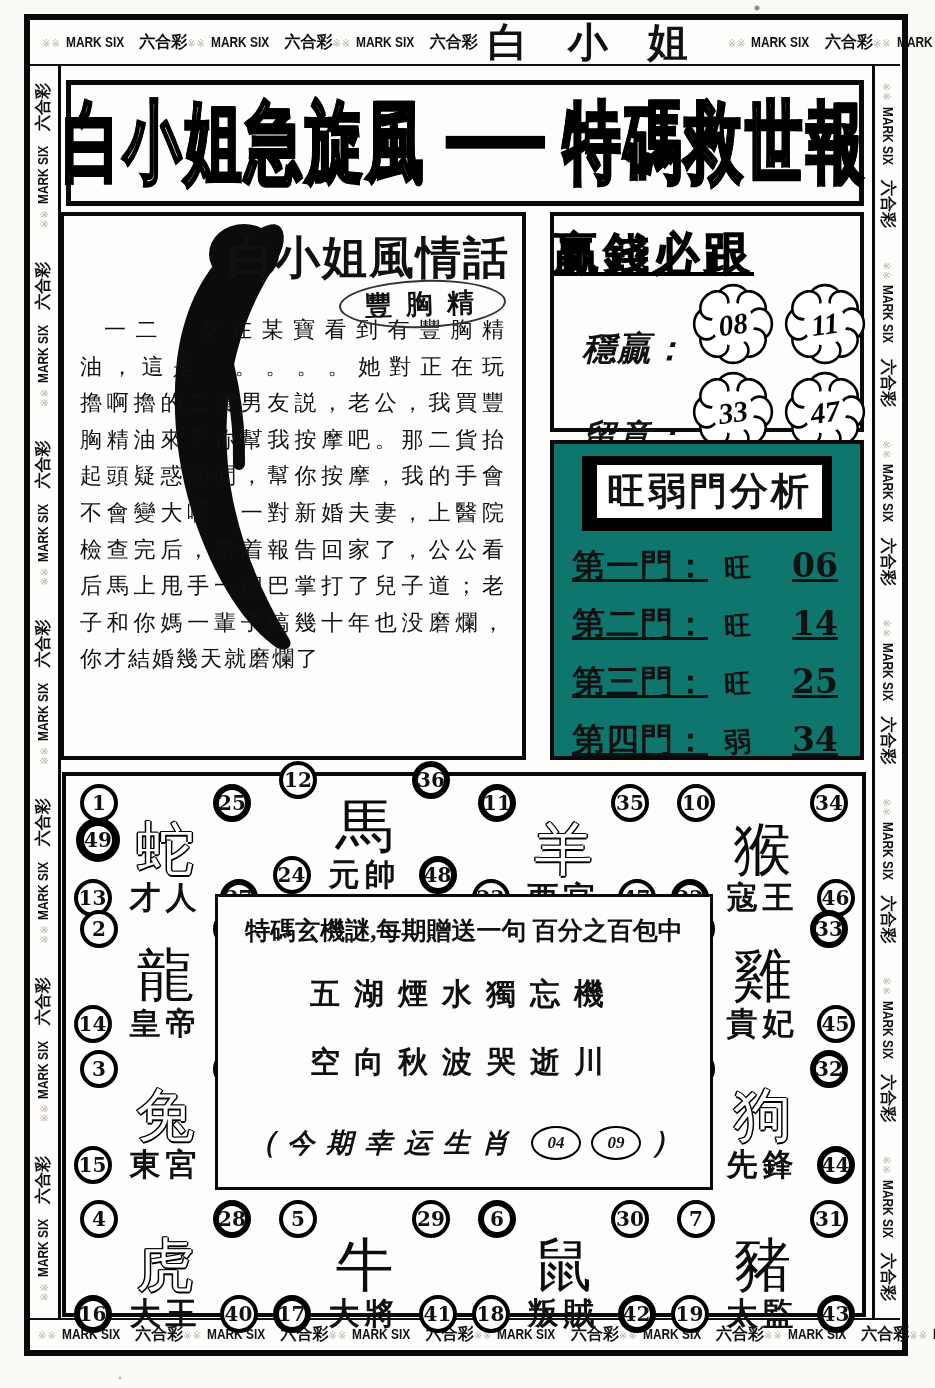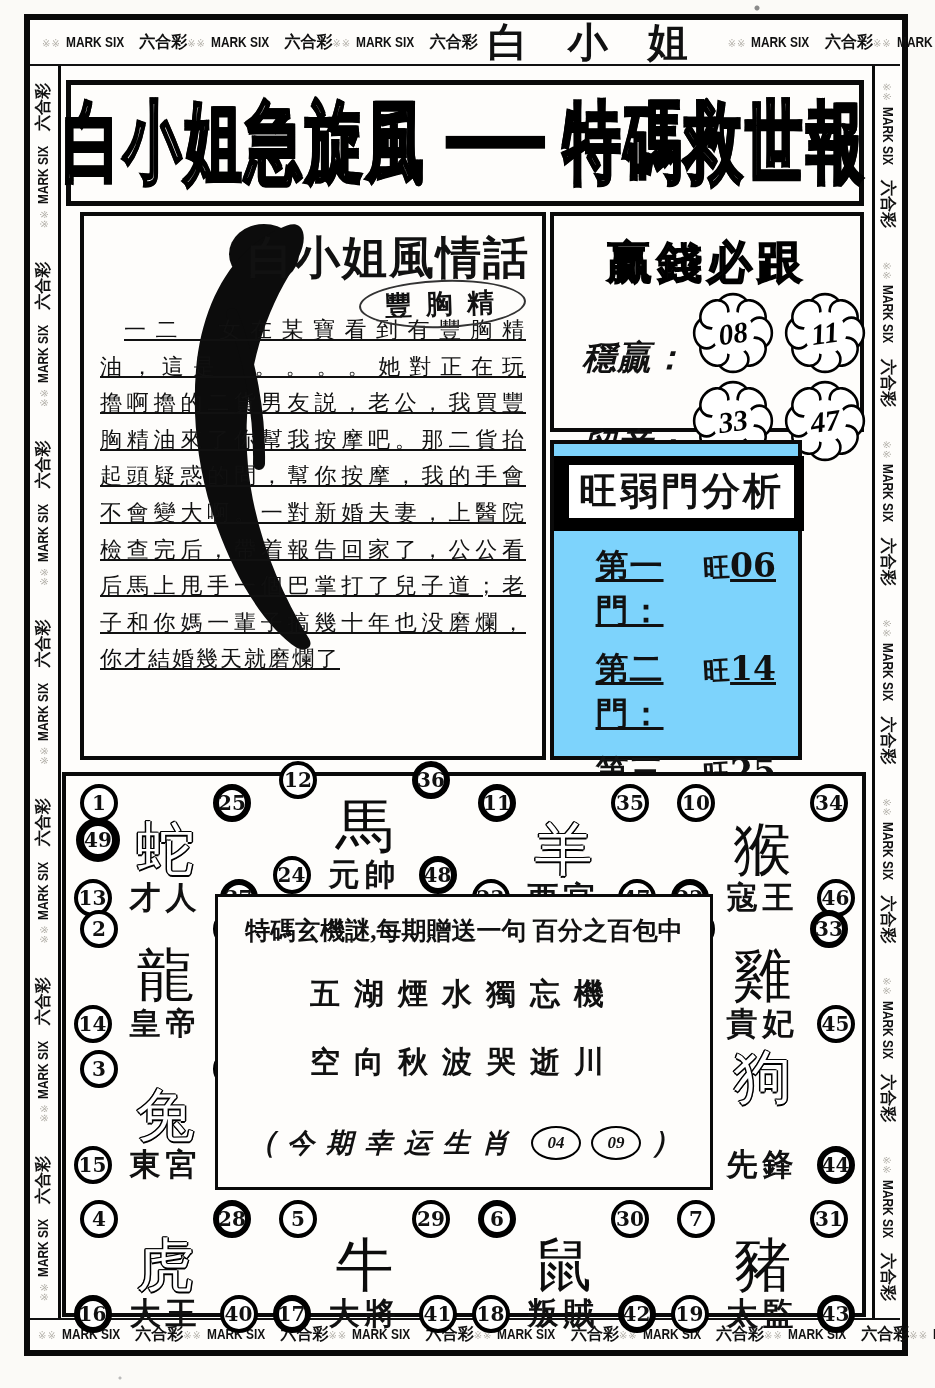--- a/index.html
+++ b/index.html
@@ -40,45 +40,45 @@
   .headline-box{position:absolute;left:66px;top:80px;width:798px;height:126px;
     border:5px solid #0a0a0a;box-sizing:border-box;background:#fefdfb;
     display:flex;align-items:center;justify-content:center;}
   .headline-text{white-space:nowrap;font:900 62px "Liberation Serif",serif;
     color:#fff;-webkit-text-stroke:2.5px #000;
     text-shadow:1px 1px 0 #000,-1px -1px 0 #000,1px -1px 0 #000,-1px 1px 0 #000;
     transform:scale(.92,1.42);letter-spacing:4px;}
   .dash{display:inline-block;width:108px;height:9px;background:#000;margin:0 20px 14px;vertical-align:middle;
     -webkit-text-stroke:0;text-shadow:none;}
   
-  .story{position:absolute;left:80px;top:212px;width:466px;height:548px;
+  .story{position:absolute;left:60px;top:212px;width:466px;height:548px;
     border:4px solid #0a0a0a;box-sizing:border-box;background:#fefdfb;}
   .story-title{position:absolute;right:12px;top:12px;font:700 45px "Liberation Serif",serif;
     letter-spacing:2px;z-index:2;}
   .story-sub{position:absolute;right:16px;top:64px;z-index:2;
     border:2px solid #333;border-radius:50%;padding:4px 16px;transform:rotate(-2deg);
     font:700 27px "Liberation Serif",serif;letter-spacing:14px;text-indent:8px;}
   .ink{position:absolute;left:92px;top:2px;z-index:0;}
   .story-lines{position:absolute;left:16px;right:16px;top:96px;z-index:1;}
   .sline{font:400 22px "Liberation Serif",serif;line-height:36.6px;letter-spacing:2px;
-    text-align:justify;text-align-last:justify;text-decoration:underline;}
+    text-align:justify;text-align-last:justify;}
   .sline:first-child{text-indent:24px;}
   .sline:last-child{text-align-last:left;}
   
   .win{position:absolute;left:550px;top:212px;width:314px;height:220px;
     border:4px solid #0a0a0a;box-sizing:border-box;background:#fefdfb;}
-  .win-title{text-align:center;margin-top:17px;
-    font:900 45px "Liberation Sans","DejaVu Sans",sans-serif;letter-spacing:5px;
+  .win-title{margin-top:8px;
+    font:900 45px "Liberation Sans","DejaVu Sans",sans-serif;letter-spacing:5px;text-decoration:underline;
     -webkit-text-stroke:1.5px #000;}
   .wrow{display:flex;align-items:flex-end;padding-left:28px;margin-top:-4px;}
   .wrow .wlabel{font:italic 700 34px "Liberation Serif",serif;white-space:nowrap;letter-spacing:1px;}
   .wrow svg{flex:0 0 auto;}
   
-  .ana{position:absolute;left:550px;top:440px;width:252px;height:320px;
-    border:4px solid #0a0a0a;box-sizing:border-box;background:#7dd3fc;text-align:center;}
+  .ana{position:absolute;left:550px;top:440px;width:314px;height:320px;
+    border:4px solid #0a0a0a;box-sizing:border-box;background:#0f766e;text-align:center;}
   .ana-title-outer{width:fit-content;margin:12px auto 2px;background:#000;
     padding:7px 8px 11px 13px;}
   .ana-title-inner{background:#fff;border:2px solid #000;padding:1px 10px;
     font:800 38px "Liberation Serif",serif;letter-spacing:3px;white-space:nowrap;}
   .arow{display:flex;align-items:baseline;padding:0 22px 0 18px;margin-top:13px;}
   .alabel{font:900 33px "Liberation Serif",serif;letter-spacing:1px;text-decoration:underline;}
   .astatus{font:700 27px "Liberation Serif",serif;margin-left:16px;transform:rotate(-3deg);}
   .anum{margin-left:auto;font:700 33px "DejaVu Serif",serif;text-decoration:underline;}
   
   .zbox{position:absolute;left:62px;top:772px;width:804px;height:545px;
@@ -487,20 +487,24 @@
         <span class="circ b">27</span>
       </div>
       <div class="zanimal outline">兔</div>
       <div class="zbot">
         <span class="circ">15</span>
         <span class="zname">東宮</span>
         <span class="circ b">39</span>
       </div>
     </div>
     <div class="zcell" style="left: 597px; top: 266px; width: 199px; height: 150px;">
+      <div class="ztop">
+        <span class="circ">8</span>
+        <span class="circ b">32</span>
+      </div>
       <div class="zanimal outline">狗</div>
       <div class="zbot">
         <span class="circ">20</span>
         <span class="zname">先鋒</span>
         <span class="circ b">44</span>
       </div>
     </div>
     <div class="zcell" style="left: 0px; top: 416px; width: 199px; height: 121px;">
       <div class="ztop">
         <span class="circ">4</span>

